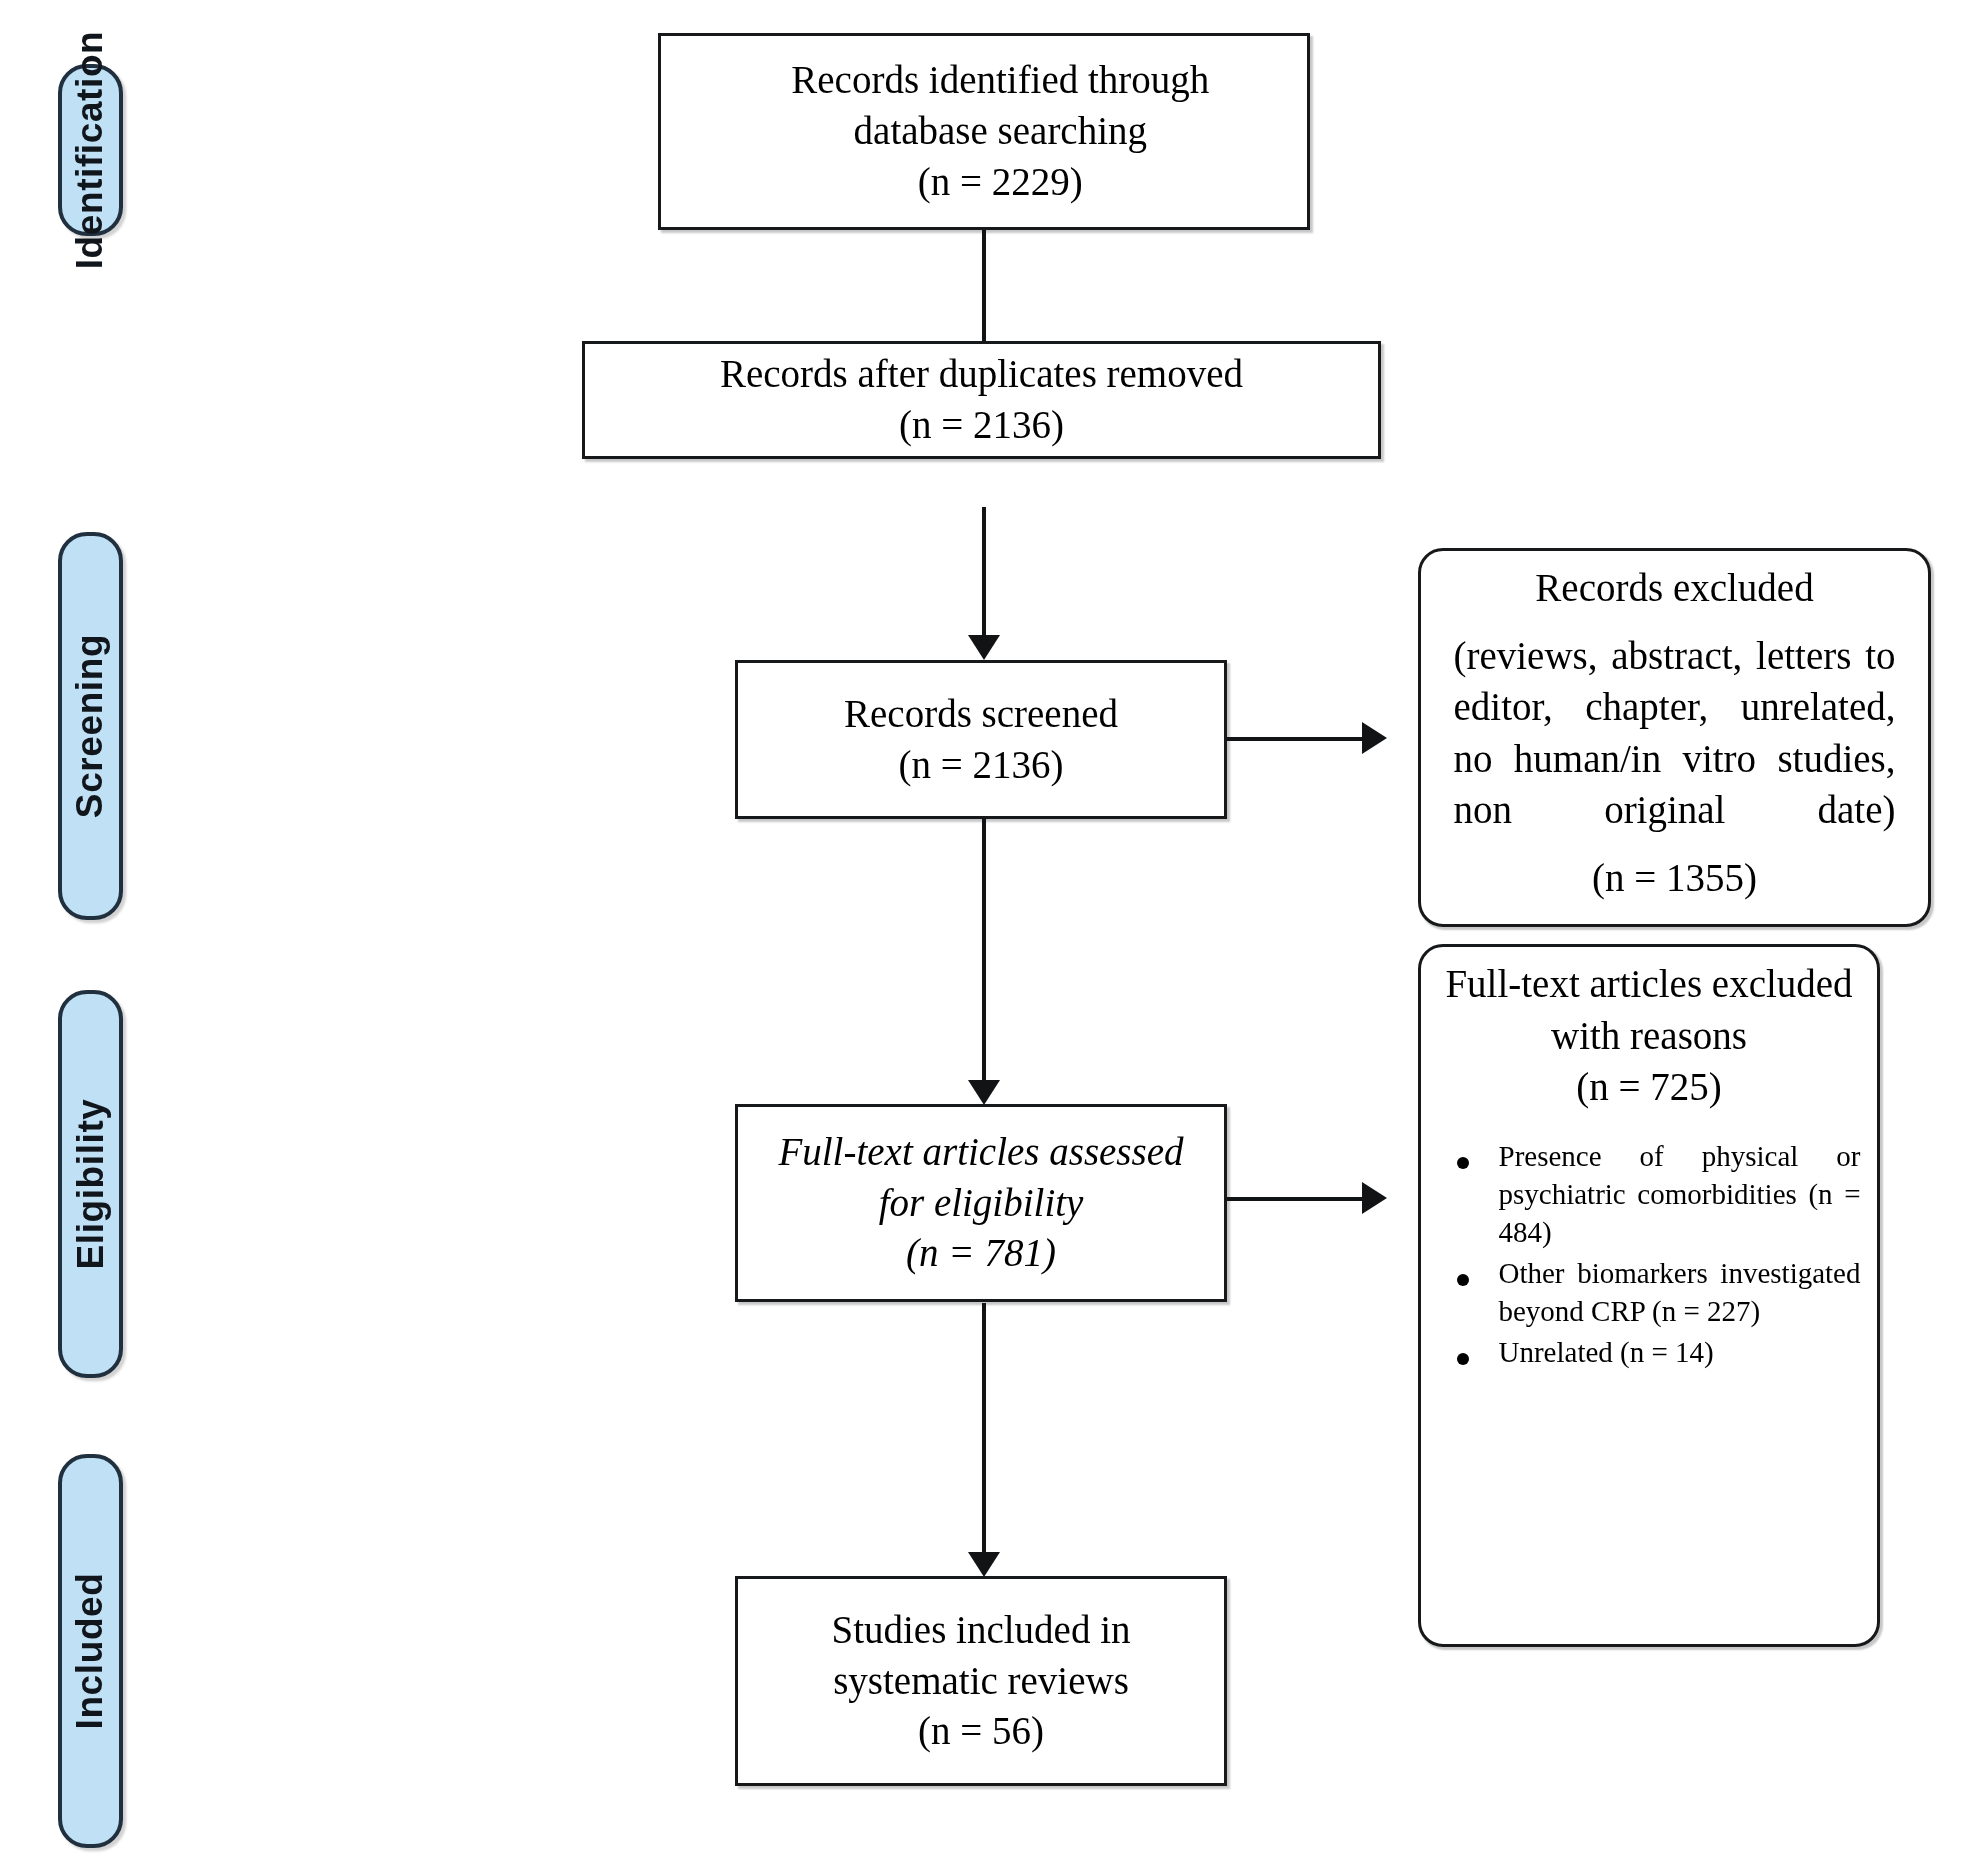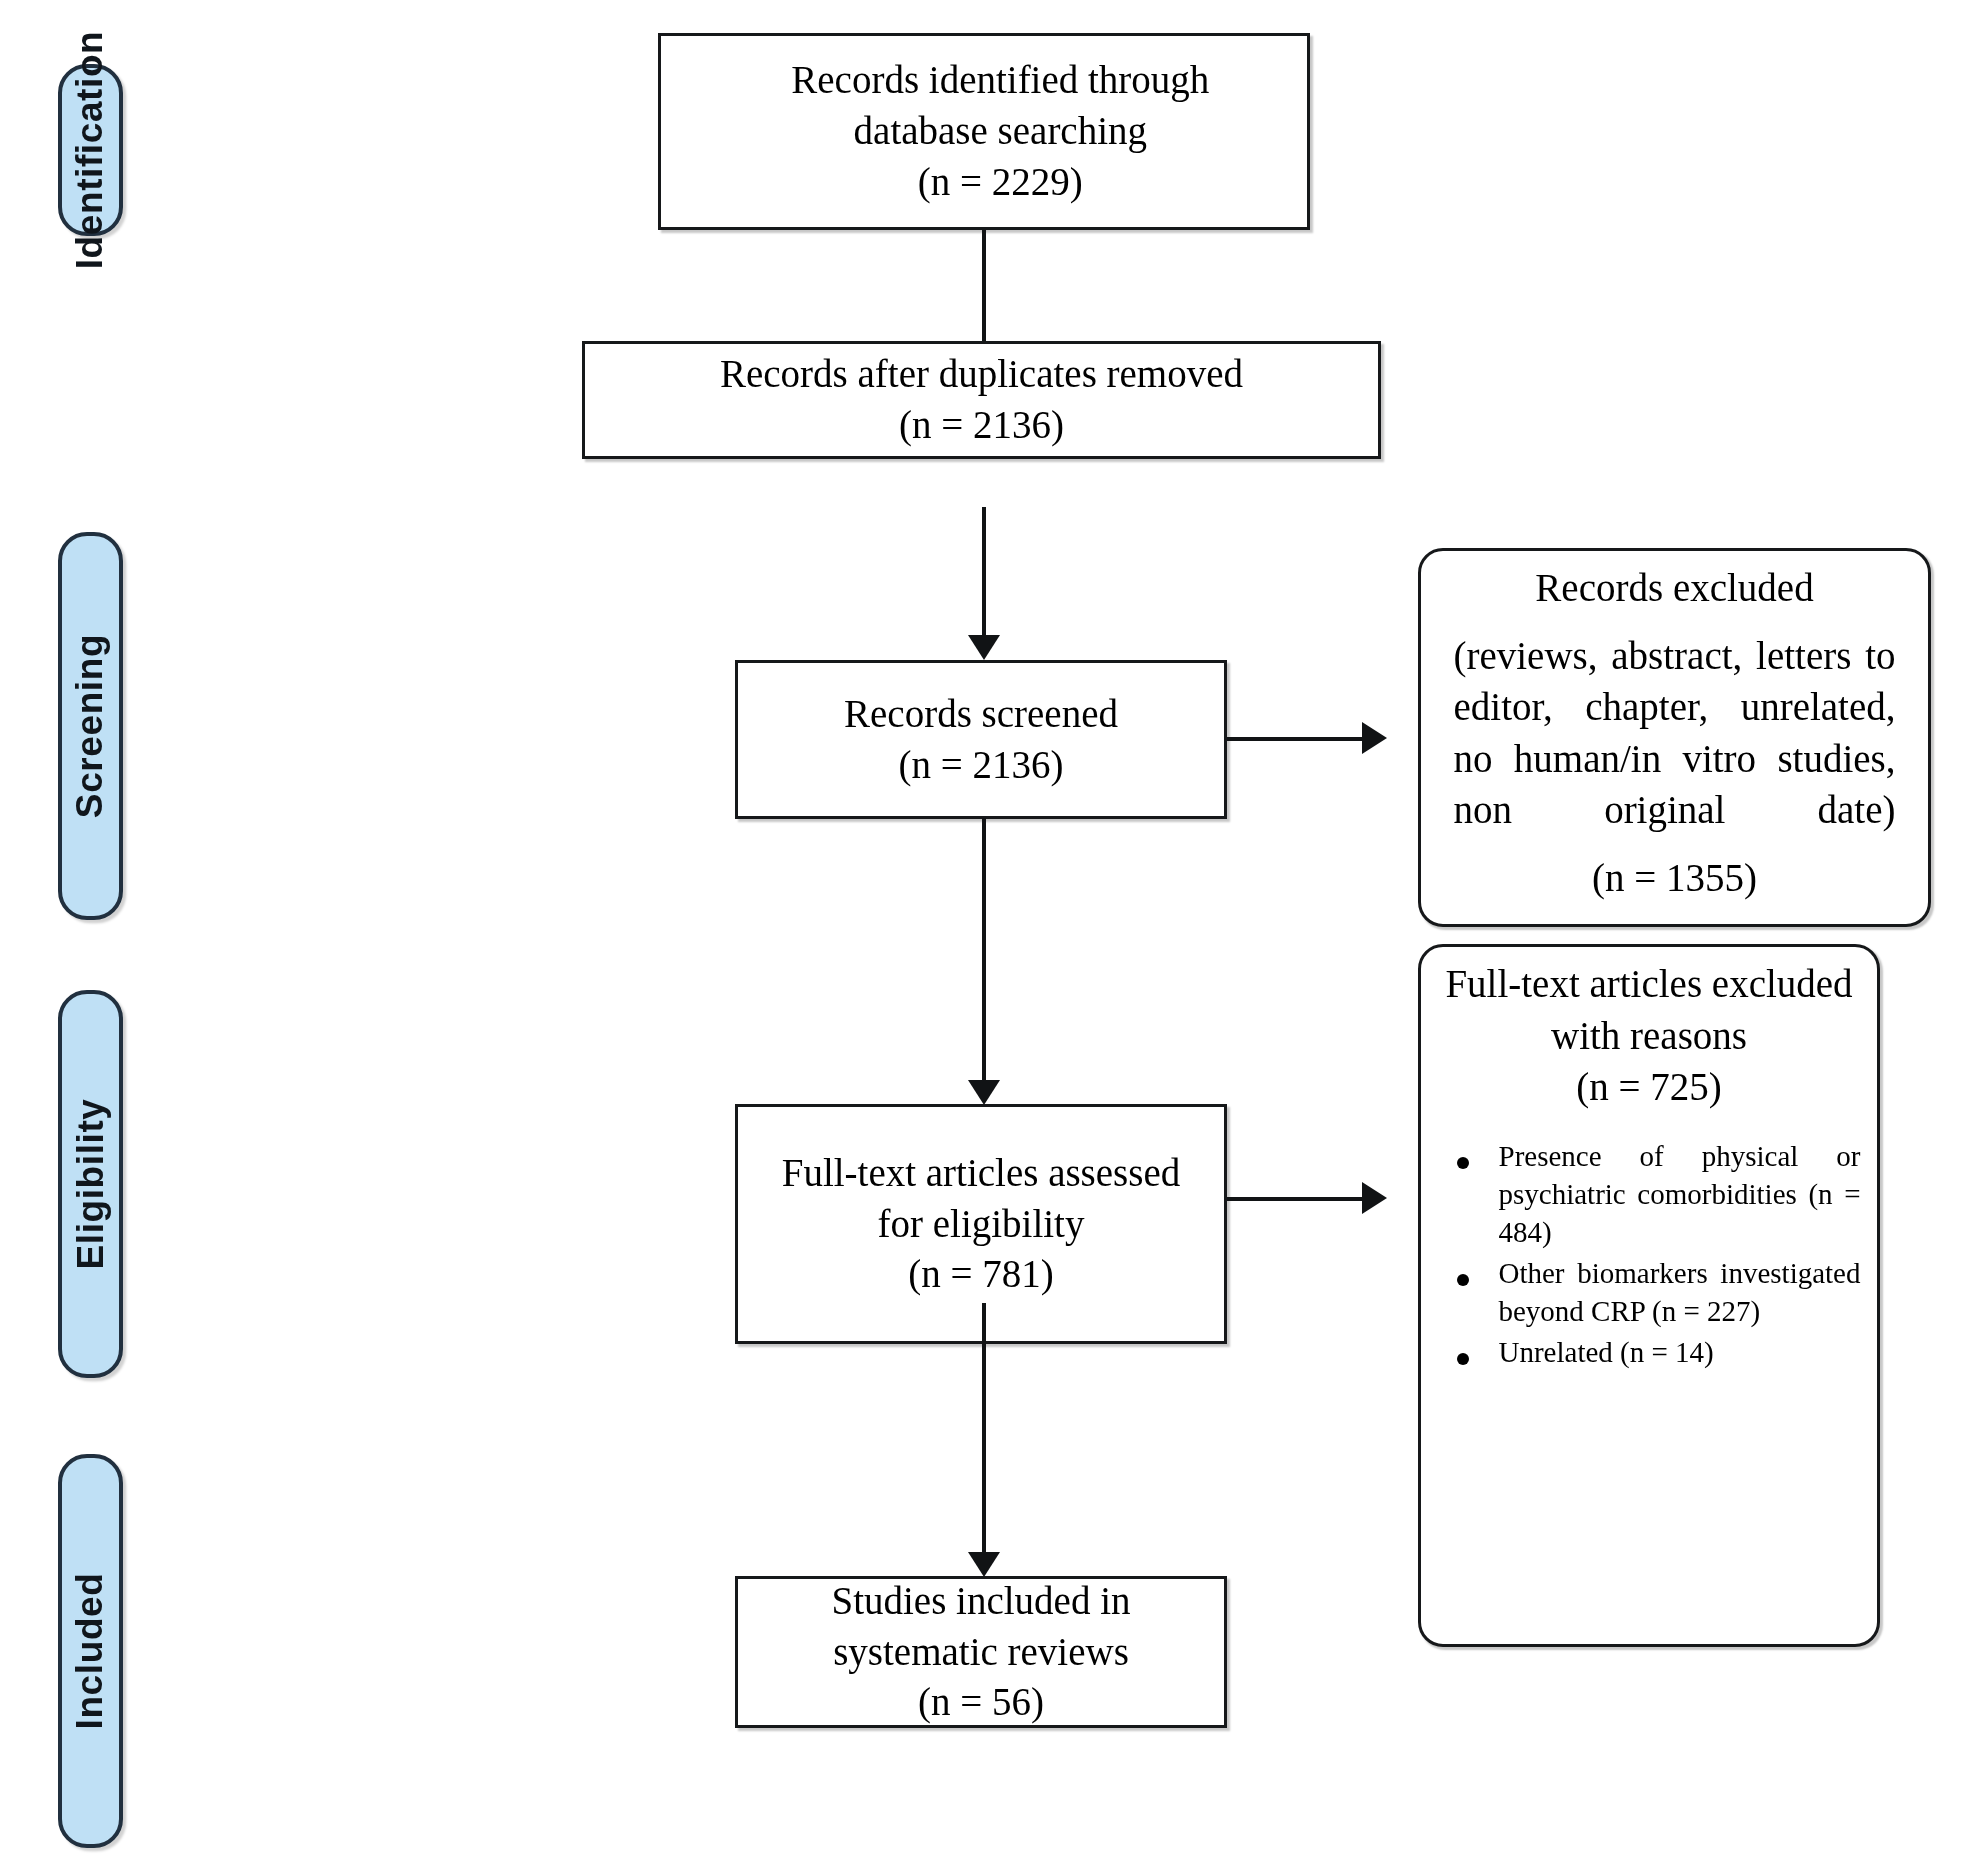--- a/index.html
+++ b/index.html
@@ -181,21 +181,21 @@
 
 <div class="flow-box justified" style="left:1418px; top:548px; width:513px; height:379px;">
   <div class="just-head">Records excluded</div>
   <p class="just-body">(reviews, abstract, letters to editor, chapter, unrelated, no human/in vitro studies, non original date)</p>
   <div class="just-tail">(n = 1355)</div>
 </div>
 
 <div class="v-line" style="left:982px; top:818px; height:277px;"></div>
 <div class="arrow-down" style="left:968px; top:1080px;"></div>
 
-<div class="flow-box" style="left:735px; top:1104px; width:492px; height:240px;">
+<div class="flow-box" style="left:735px; top:1104px; width:492px; height:198px;font-style:italic;">
   <div class="line">Full-text articles assessed</div>
   <div class="line">for eligibility</div>
   <div class="line">(n = 781)</div>
 </div>
 
 <div class="h-line" style="left:1227px; top:1197px; width:135px;"></div>
 <div class="arrow-right" style="left:1362px; top:1182px;"></div>
 
 <div class="flow-box justified" style="left:1418px; top:944px; width:462px; height:703px;">
   <div class="just-head">Full-text articles excluded</div>
@@ -214,18 +214,18 @@
     <li class="single-line">
       <span class="bullet-dot"></span>
       <span>Unrelated (n = 14)</span>
     </li>
   </ul>
 </div>
 
 <div class="v-line" style="left:982px; top:1303px; height:264px;"></div>
 <div class="arrow-down" style="left:968px; top:1552px;"></div>
 
-<div class="flow-box" style="left:735px; top:1576px; width:492px; height:152px;">
+<div class="flow-box" style="left:735px; top:1576px; width:492px; height:210px;">
   <div class="line">Studies included in</div>
   <div class="line">systematic reviews</div>
   <div class="line">(n = 56)</div>
 </div>
 
 
 </body></html>

